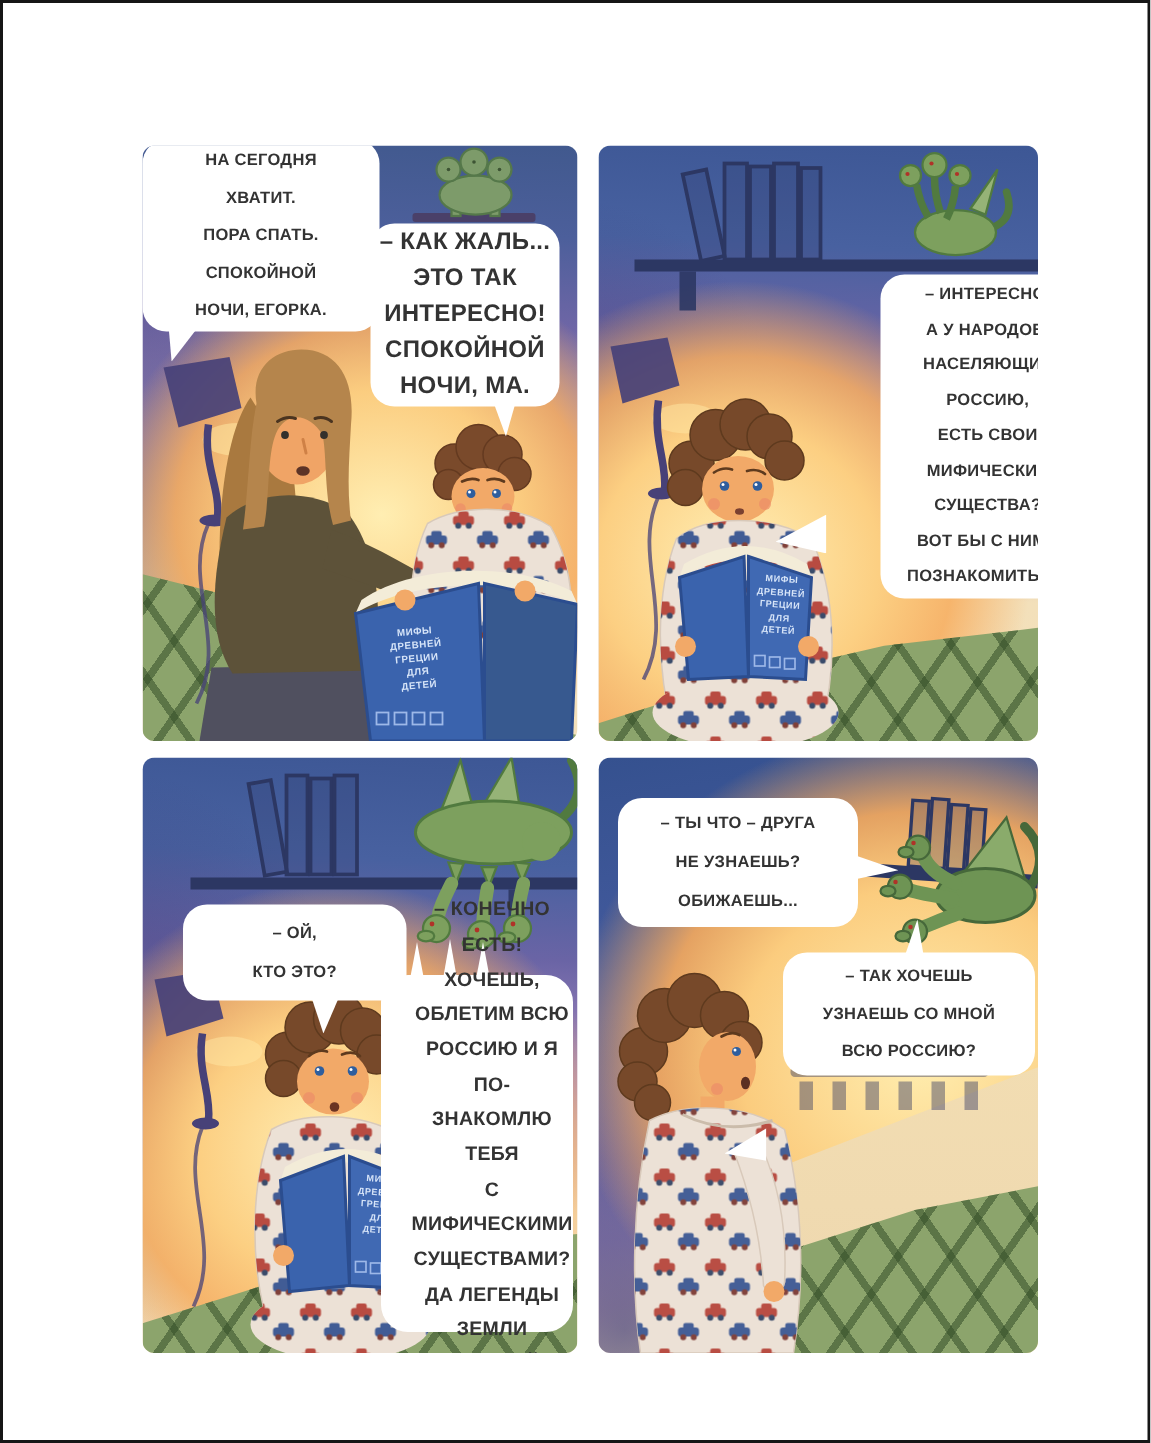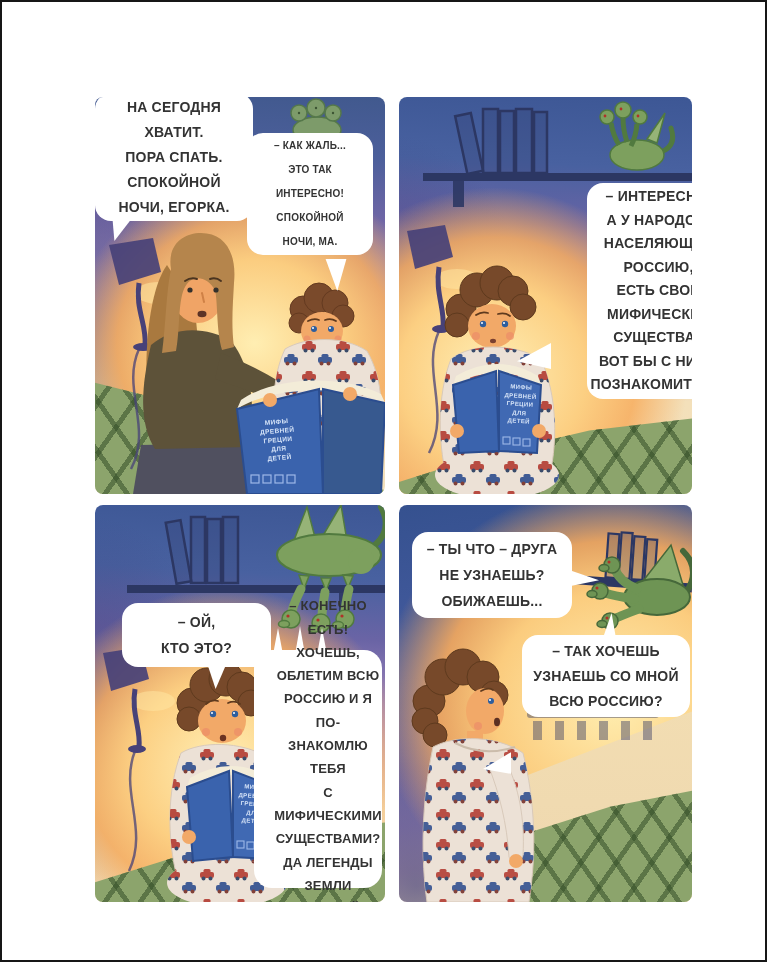--- a/index.html
+++ b/index.html
@@ -6,21 +6,21 @@
   .page{position:relative;width:767px;height:962px;background:#fff;border:2px solid #161616;box-sizing:border-box;overflow:hidden;font-family:"Liberation Sans",sans-serif;}
   .panel{position:absolute;border-radius:8px;overflow:hidden;}
   .bg{position:absolute;inset:0;z-index:0;}
   .rug{position:absolute;inset:0;z-index:0;background-color:#8ca46c;
     background-image:
       repeating-linear-gradient(55deg, rgba(52,78,40,0) 0 24px, rgba(52,78,40,.55) 24px 29px),
       repeating-linear-gradient(-55deg, rgba(52,78,40,0) 0 24px, rgba(52,78,40,.55) 24px 29px);}
   .floor{position:absolute;inset:0;z-index:0;background:linear-gradient(#f6e3b6,#eed7ae);}
   .art{position:absolute;inset:0;width:100%;height:100%;z-index:1;}
   .book-title{position:absolute;z-index:2;font-weight:700;font-size:6.5px;line-height:9px;letter-spacing:.4px;color:#d6e4f8;text-align:center;white-space:pre-line;}
-  .bubble{position:absolute;z-index:4;background:#fff;border-radius:16px;display:flex;align-items:center;justify-content:center;text-align:center;white-space:pre-line;color:#333;font-weight:700;font-size:14px;line-height:25px;letter-spacing:.2px;padding:4px 4px;box-sizing:border-box;}
+  .bubble{position:absolute;z-index:4;background:#fff;border-radius:16px;display:flex;align-items:center;justify-content:center;text-align:center;white-space:pre-line;color:#333;font-weight:700;font-size:11px;line-height:25px;letter-spacing:.2px;padding:4px 4px;box-sizing:border-box;}
   .tail{position:absolute;z-index:3;background:#fff;}
   
   #p1{left:93px;top:95px;width:290px;height:397px;}
   #p2{left:397px;top:95px;width:293px;height:397px;}
   #p3{left:93px;top:503px;width:290px;height:397px;}
   #p4{left:397px;top:503px;width:293px;height:397px;}
   #p1 .bg{background:
       radial-gradient(250px 230px at 55% 62%, #ffeeb2 0%, #fbcd80 36%, rgba(247,173,94,.85) 55%, rgba(247,173,94,0) 74%),
       radial-gradient(240px 300px at -5% 58%, rgba(64,62,120,.5) 0%, rgba(64,62,120,0) 70%),
       linear-gradient(183deg,#41598e 0%,#4c5f9b 15%,#6f66a6 30%,#9080b6 42%,#b39bc0 52%,#d9bdb8 62%,#f3ddb6 72%,#f2e0bd 100%);}
@@ -36,21 +36,21 @@
       radial-gradient(300px 280px at 73% 50%, #ffeeb0 0%, #fbcc7e 40%, rgba(246,170,92,.9) 58%, rgba(246,170,92,0) 78%),
       radial-gradient(260px 300px at 6% 96%, rgba(58,63,120,.6), transparent 70%),
       linear-gradient(170deg,#35518f 0%,#40589a 25%,#5a63a2 45%,#7a70ab 60%,#9d86b6 72%,#c3a3b4 82%,#ecd4b2 92%,#f2debc 100%);}
   #p1 .rug{clip-path:polygon(0 72%,22% 76%,50% 86%,78% 96%,100% 99%,100% 100%,0 100%);}
   #p2 .rug{clip-path:polygon(0 97%,30% 90%,65% 84%,100% 81%,100% 100%,0 100%);}
   #p3 .rug{clip-path:polygon(0 95%,35% 87%,70% 82%,100% 80%,100% 100%,0 100%);}
   #p4 .floor{clip-path:polygon(24% 100%,30% 72%,100% 52%,100% 100%);}
   #p4 .rug{clip-path:polygon(34% 100%,38% 84%,72% 76%,100% 72%,100% 100%);}
   
   #p1-b1{left:0px;top:-4px;width:158px;height:128px;}
-  #p1-b2{left:152px;top:36px;width:126px;height:122px;font-size:10px;line-height:24px;}
+  #p1-b2{left:152px;top:52px;width:126px;height:122px;font-size:16px;line-height:24px;}
   #p2-b1{left:148px;top:86px;width:143px;height:216px;line-height:23.5px;margin-left:40px;}
   #p3-b1{left:27px;top:98px;width:149px;height:64px;line-height:26px;}
   #p3-b2{left:159px;top:145px;width:128px;height:238px;font-size:13px;line-height:23.3px;border-radius:18px;padding-left:24px;}
   #p4-b1{left:13px;top:27px;width:160px;height:86px;line-height:26px;}
   #p4-b2{left:123px;top:130px;width:168px;height:82px;}
   #p4-b3{left:108px;top:232px;width:162px;height:64px;line-height:26px;}
   
   #p1-t1{left:14px;top:116px;width:30px;height:28px;clip-path:polygon(10% 0,90% 0,18% 100%);}
   #p1-t2{left:228px;top:162px;width:26px;height:32px;clip-path:polygon(10% 0,90% 0,55% 100%);}
   #p2-t1{left:118px;top:246px;width:34px;height:26px;clip-path:polygon(100% 0,100% 100%,0 70%);}

